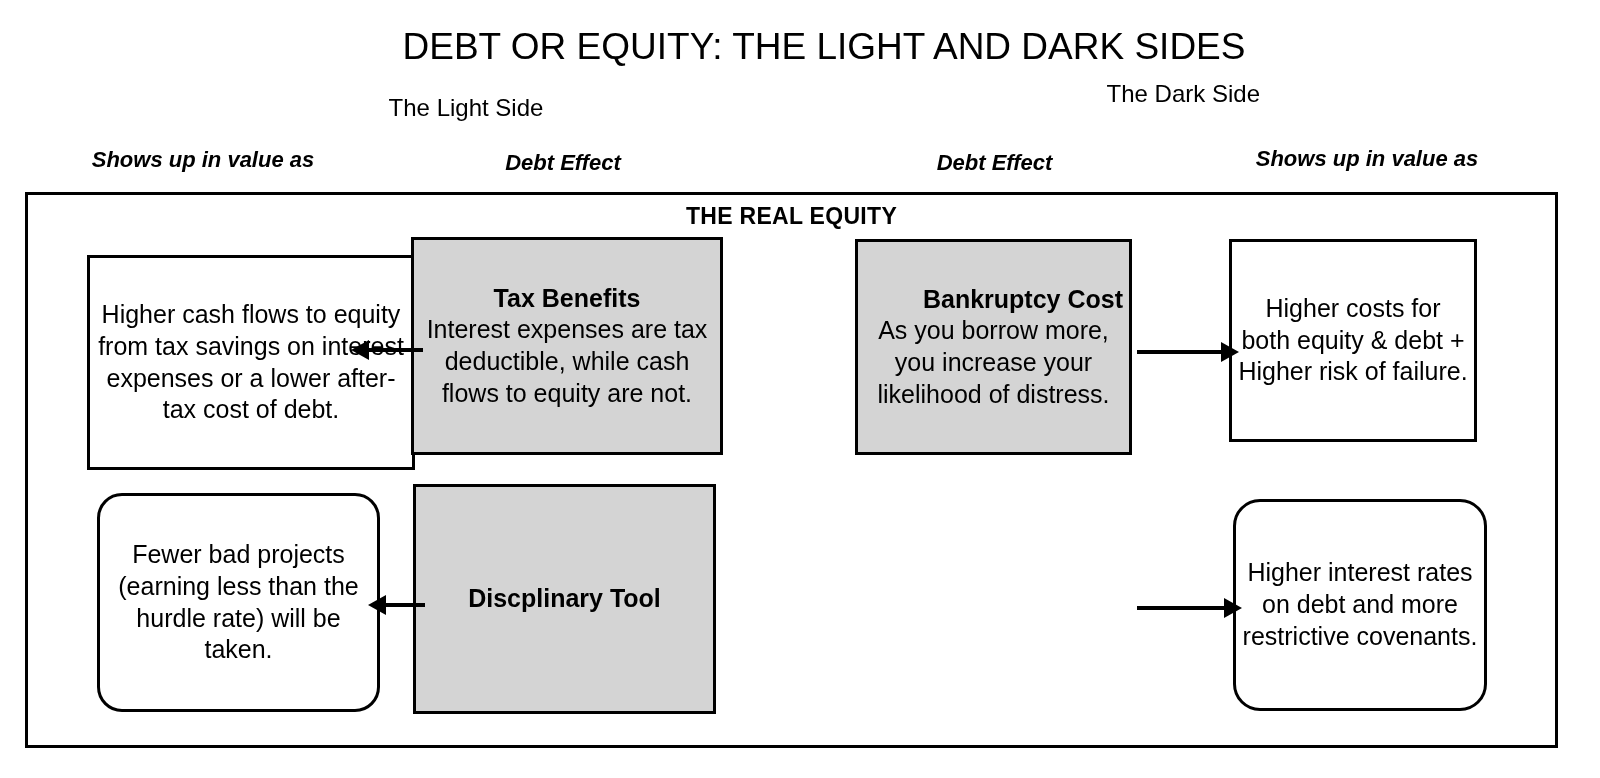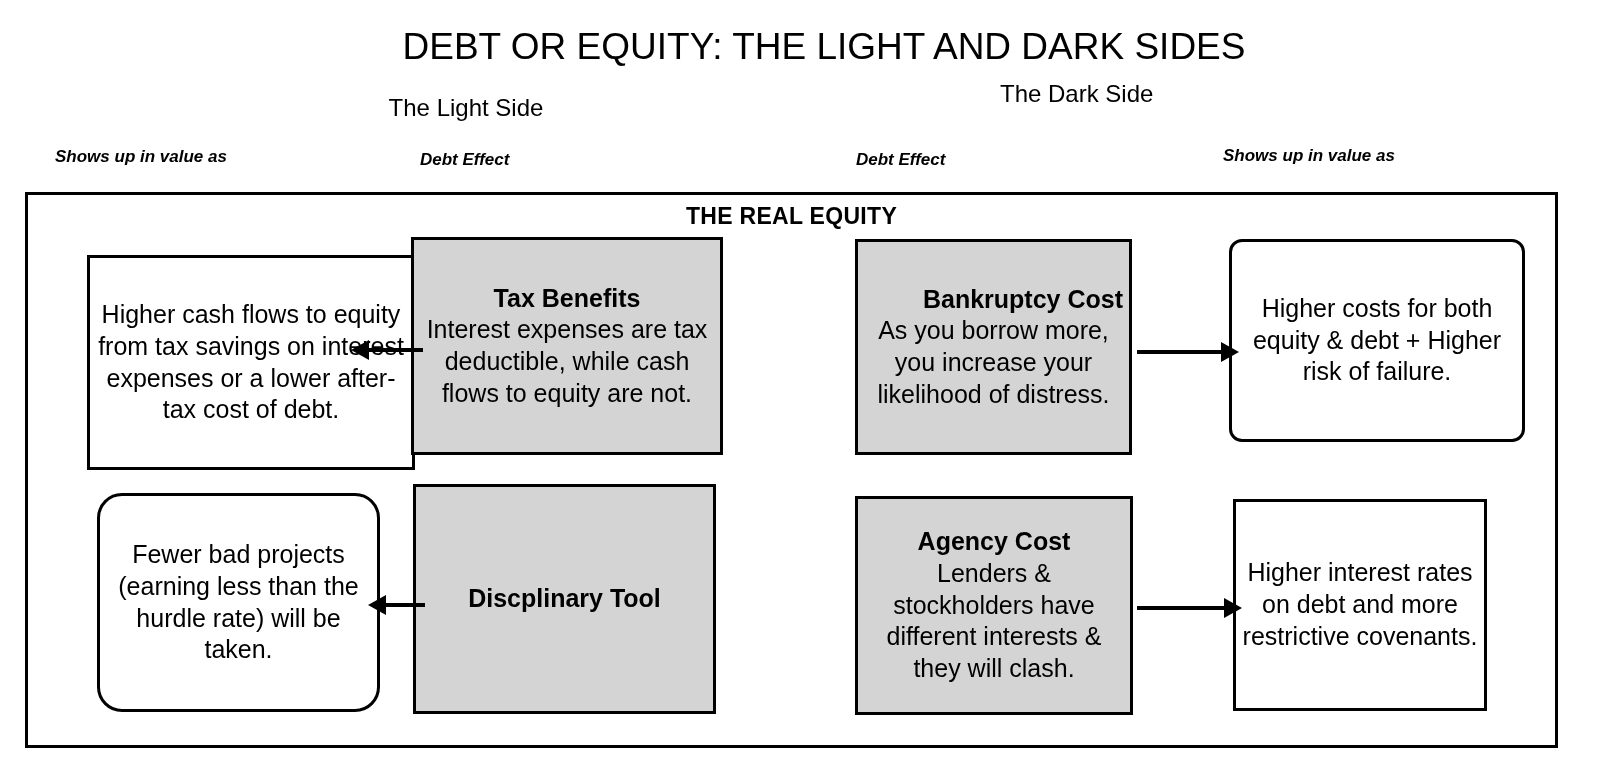--- a/index.html
+++ b/index.html
@@ -32,28 +32,29 @@
     white-space: nowrap;
     padding-left: 24px;
   }
   .side-title {
     position: absolute;
     font-size: 24px;
     font-weight: 400;
     white-space: nowrap;
   }
   .side-title.light { left: 336px; top: 94px; width: 260px; text-align: center; }
-  .side-title.dark  { left: 1000px; top: 80px; width: 260px; text-align: left; }
+  .side-title.dark  { left: 1000px; top: 80px; width: 260px; text-align: right; }
 
   .col-label {
     position: absolute;
     font-style: italic;
     font-weight: bold;
-    font-size: 17px;
-    white-space: nowrap;
+    font-size: 22px;
+    white-space: nowrap;
+    text-align: center;
   }
   .col-label.l1 { left: 55px;   top: 147px; width: 296px; }
   .col-label.l2 { left: 420px;  top: 150px; width: 286px; }
   .col-label.l3 { left: 856px;  top: 150px; width: 277px; }
   .col-label.l4 { left: 1223px; top: 146px; width: 288px; }
 
   
   .frame {
     position: absolute;
     left: 25px;
@@ -98,27 +99,27 @@
   }
   .box .bd {
     display: block;
     white-space: pre-line;
   }
 
   
   #box-tax-outcome   { left: 87px;  top: 255px; width: 328px; height: 215px; }
   #box-tax-benefits  { left: 411px; top: 237px; width: 312px; height: 218px; }
   #box-bankruptcy    { left: 855px; top: 239px; width: 277px; height: 216px; align-items: flex-end; }
-  #box-bank-outcome  { left: 1229px;top: 239px; width: 296px; height: 203px; border-radius: 13px; }
+  #box-bank-outcome  { left: 1229px;top: 239px; width: 248px; height: 203px; }
 
   
   #box-disc-outcome  { left: 97px;  top: 493px; width: 283px; height: 219px; border-radius: 25px; }
   #box-disciplinary  { left: 413px; top: 484px; width: 303px; height: 230px; }
   #box-agency        { left: 855px; top: 496px; width: 278px; height: 219px; }
-  #box-agency-outcome{ left: 1233px;top: 499px; width: 254px; height: 212px; }
+  #box-agency-outcome{ left: 1233px;top: 499px; width: 254px; height: 212px; border-radius: 27px; }
 
   
   .arrow {
     position: absolute;
     height: 4px;
     background: #000000;
   }
   .arrow .head {
     position: absolute;
     top: -8px;
@@ -179,24 +180,20 @@
   </div>
 
   <div class="box white" id="box-disc-outcome">
     <span class="bd">Fewer bad projects (earning less than the hurdle rate) will be  taken.</span>
   </div>
 
   <div class="box grey" id="box-disciplinary">
     <span class="hd">Discplinary Tool</span>
   </div>
 
-  <div class="box grey" id="box-agency">
-    <span class="hd">Agency Cost</span>
-    <span class="bd">Lenders &amp; stockholders have different interests &amp; they will clash.</span>
-  </div>
 
   <div class="box white" id="box-agency-outcome">
     <span class="bd">Higher interest rates on debt and more restrictive covenants.</span>
   </div>
 
   <div class="arrow left" id="arrow-tax">
       <span class="head"></span>
     </div>
   <div class="arrow left" id="arrow-disc">
       <span class="head"></span>

